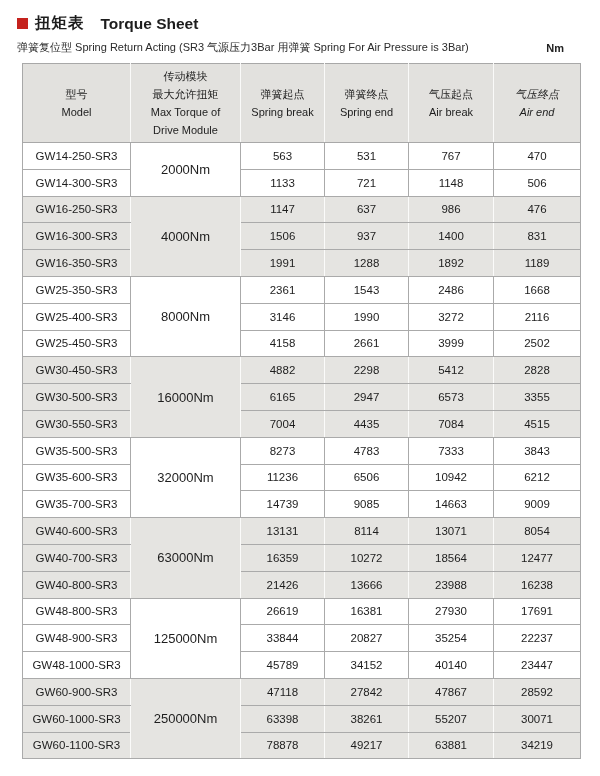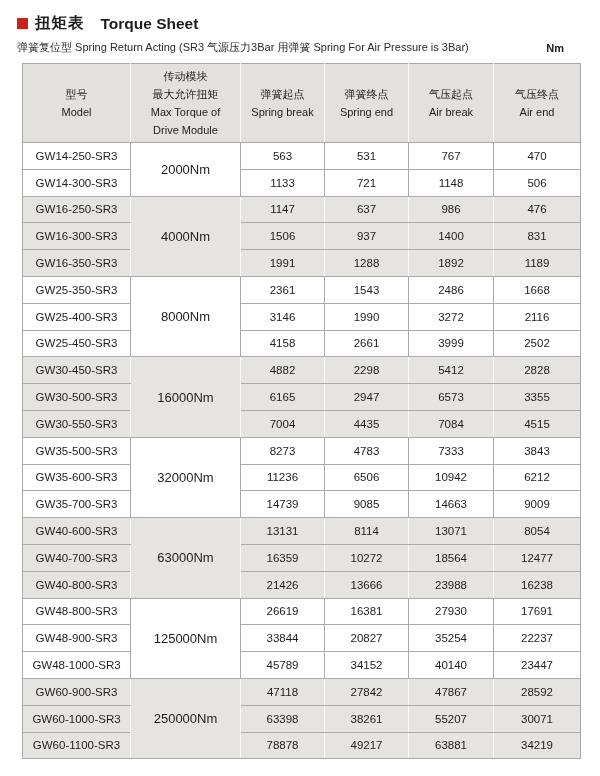--- a/index.html
+++ b/index.html
@@ -72,21 +72,21 @@
     border: 1px solid #a8a8a8;
     border-left-color: #fafaf9;
     border-right-color: #fafaf9;
     font-size: 11px;
     font-weight: normal;
     line-height: 18px;
     height: 76px;
     color: #1d1d1d;
   }
   table.torque th:first-child { border-left-color: #a8a8a8; }
-  table.torque th:last-child  { border-right-color: #a8a8a8; }
+  table.torque th:last-child  { border-right-color: #a8a8a8; font-style: italic; }
   
   table.torque td {
     border: 1px solid #aaaaaa;
     background: #ffffff;
     font-size: 11.5px;
     height: 25.8px;
     padding: 0 2px;
   }
   
   table.torque tr.g td {

